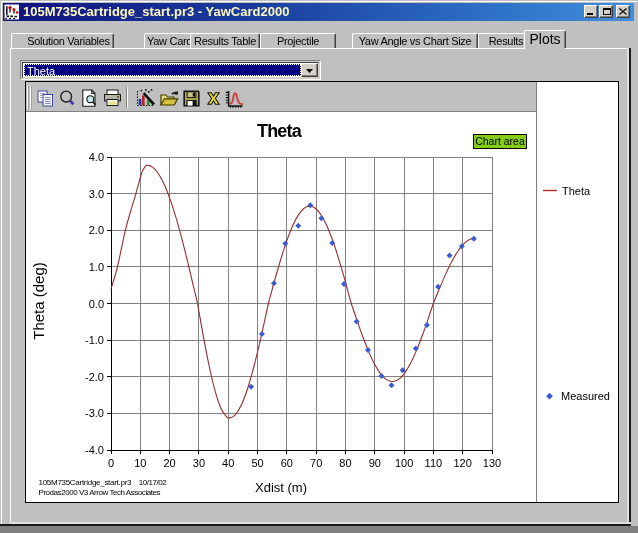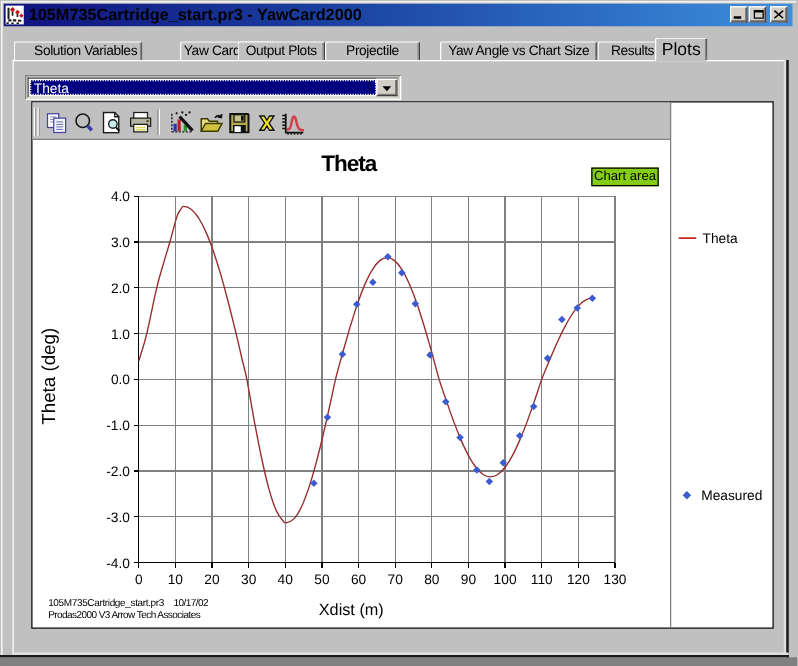--- a/index.html
+++ b/index.html
@@ -27,21 +27,21 @@
     <path d="M9.95 3.8 l1.9 1.9 -1.9 1.9 -1.9 -1.9 z" fill="#cc1111"></path>
     <path d="M13.1 6.8 l1.7 1.7 -1.7 1.7 -1.7 -1.7 z" fill="#cc1111"></path>
     <rect x="2.6" y="11.4" width="2.6" height="1.8" fill="#1a1a1a"></rect>
     <rect x="6.4" y="11.4" width="2.6" height="1.8" fill="#1a1a1a"></rect>
     <rect x="10.4" y="11.8" width="2.6" height="1.6" fill="#1a1a1a"></rect>
     <rect x="1.2" y="13.8" width="1.8" height="1.4" fill="#1a1a1a"></rect>
     <rect x="5" y="14" width="2" height="1.2" fill="#1a1a1a"></rect>
     <rect x="9.2" y="14" width="2" height="1.2" fill="#1a1a1a"></rect>
   </svg>
   <div class="abs" style="left:23px;top:4px;width:400px;height:16px;line-height:16px;
-       color:#000000;font-size:13px;font-weight:bold;letter-spacing:0px;">105M735Cartridge_start.pr3 - YawCard2000</div>
+       color:#fef9c3;font-size:13px;font-weight:bold;letter-spacing:0px;">105M735Cartridge_start.pr3 - YawCard2000</div>
 
   <div class="abs capbtn" style="left:584px;top:5px;"></div>
   <div class="abs capbtn" style="left:599px;top:5px;"></div>
   <div class="abs capbtn" style="left:616px;top:5px;"></div>
   <style>
     .capbtn{width:14px;height:13px;background:#d4d0c8;
       border-top:1px solid #fff;border-left:1px solid #fff;
       border-right:1px solid #404040;border-bottom:1px solid #404040;
       box-shadow:inset -1px -1px 0 #808080;box-sizing:border-box;}
   </style>
@@ -52,21 +52,21 @@
   </svg>
 
   <style>
     .tab{position:absolute;top:33px;height:15px;background:#c0c0c0;box-sizing:border-box;
       border-top:1px solid #fff;border-left:1px solid #fff;border-right:1px solid #404040;
       box-shadow:inset -1px 0 0 #808080;border-radius:2px 2px 0 0;
       font-size:11px;letter-spacing:-0.3px;text-align:center;line-height:15px;color:#000;}
   </style>
   <div class="tab" style="left:11px;width:103px;padding-left:12px;">Solution Variables</div>
   <div class="tab" style="left:112px;width:76px;margin-left:32px;">Yaw Card Data</div>
-  <div class="tab" style="left:190px;width:70px;">Output Plots</div>
+  <div class="tab" style="left:190px;width:70px;">Results Table</div>
   <div class="tab" style="left:260px;width:76px;">Projectile Basics</div>
   <div class="tab" style="left:352px;width:126px;">Yaw Angle vs Chart Size</div>
   <div class="tab" style="left:478px;width:56px;text-align:center;">Results</div>
 
   <div class="abs" style="left:524px;top:30px;width:42px;height:19px;background:#c0c0c0;box-sizing:border-box;
       border-top:1px solid #fff;border-left:1px solid #fff;border-right:1px solid #404040;
       box-shadow:inset -1px 0 0 #808080;border-radius:2px 2px 0 0;
       font-size:14px;text-align:center;line-height:17px;">Plots</div>
 
   <div class="abs" style="left:10px;top:48px;width:621px;height:478px;background:#c0c0c0;box-sizing:border-box;

